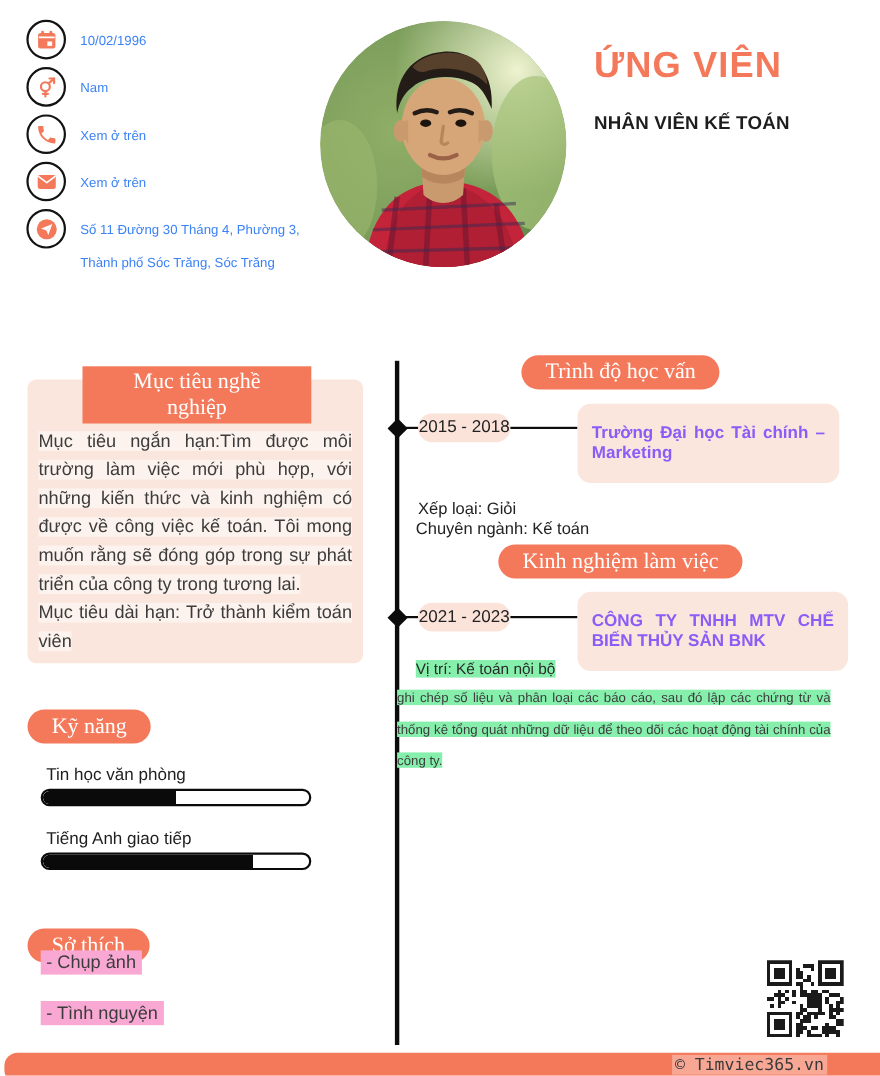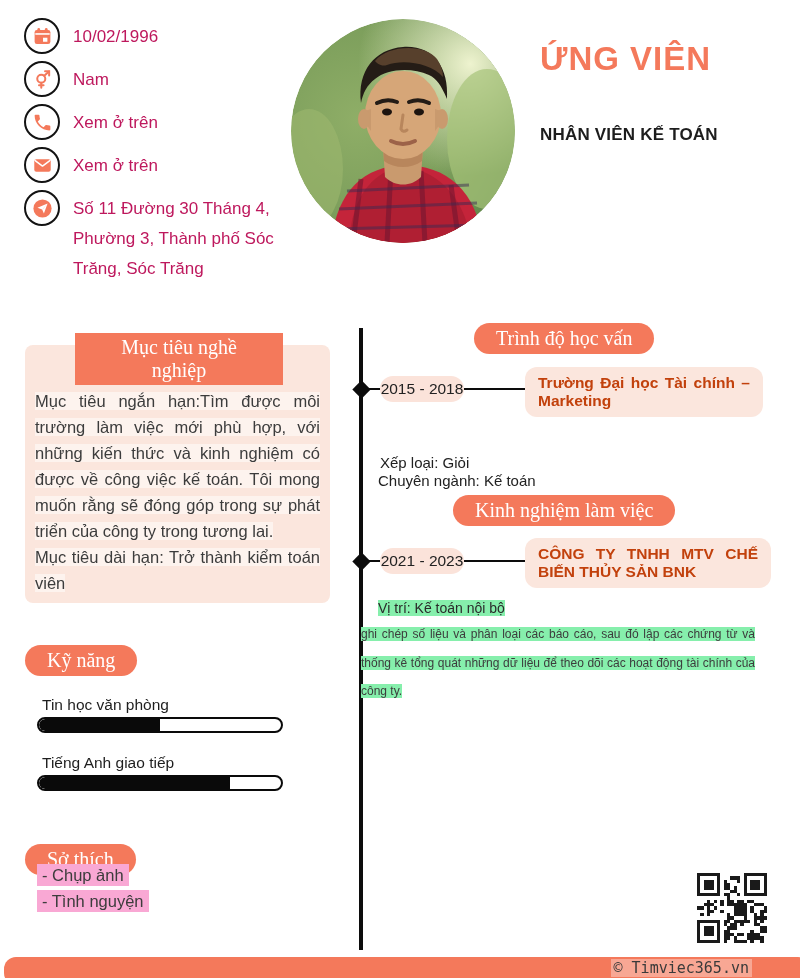--- a/index.html
+++ b/index.html
@@ -10,27 +10,27 @@
     color:#232323;
   }
   
   .contact{position:absolute;left:24px;top:18px;width:260px;}
   .contact-row{display:flex;align-items:flex-start;margin-bottom:7px;}
   .icon-circle{
     flex:0 0 36px;width:36px;height:36px;border:2.5px solid #131313;border-radius:50%;
     box-sizing:border-box;display:flex;align-items:center;justify-content:center;background:#fff;
   }
   .icon-circle svg{width:21px;height:21px;}
-  .contact-text{margin-left:13px;font-size:17px;line-height:30px;padding-top:4px;color:#be185d;}
+  .contact-text{margin-left:13px;font-size:12px;line-height:30px;padding-top:4px;color:#3b82f6;}
   
   .photo{position:absolute;left:291px;top:19px;width:224px;height:224px;border-radius:50%;overflow:hidden;}
   .photo svg{width:100%;height:100%;display:block;}
   
   .name{position:absolute;left:540px;top:40px;font-size:33px;font-weight:bold;letter-spacing:1px;color:#F4795B;}
-  .job-title{position:absolute;left:540px;top:102px;font-size:17px;font-weight:bold;letter-spacing:.2px;color:#1d1d1d;margin-top:23px;}
+  .job-title{position:absolute;left:540px;top:102px;font-size:17px;font-weight:bold;letter-spacing:.2px;color:#1d1d1d;}
   
   .pill{
     background:#F4795B;color:#fff;font-family:"Liberation Serif","DejaVu Serif",serif;
     font-size:20px;text-align:center;display:inline-block;
   }
   .pill.round{border-radius:16px;padding:4px 22px;}
   .pill.rect{border-radius:0;padding:3px 24px;}
   
   .objective-panel{
     position:absolute;left:25px;top:345px;width:305px;height:258px;
@@ -59,22 +59,22 @@
   .diamond{position:absolute;width:13px;height:13px;background:#0c0c0c;transform:rotate(45deg);}
   .section-pill-edu{position:absolute;left:474px;top:323px;}
   .section-pill-exp{position:absolute;left:453px;top:495px;}
   .date-pill{
     position:absolute;left:380px;width:84px;background:#FBE3DA;border-radius:13px;
     font-size:15.5px;color:#222;text-align:center;padding:4px 0;
   }
   .connector{position:absolute;height:2px;background:#0c0c0c;}
   .entry-box{
     position:absolute;left:525px;background:#FBE6DD;border-radius:12px;
-    font-size:15.5px;font-weight:bold;color:#c2410c;text-align:justify;
-    padding:7px 13px;box-sizing:border-box;
+    font-size:15.5px;font-weight:bold;color:#8b5cf6;text-align:justify;
+    padding:18px 13px;box-sizing:border-box;
   }
   .meta-line{position:absolute;left:378px;font-size:15px;color:#222;}
   .position-line{position:absolute;left:378px;font-size:14px;color:#2a2a2a;}
   .position-line .hl,.exp-desc .hl{background:#86efac;-webkit-box-decoration-break:clone;box-decoration-break:clone;}
   .exp-desc{
     position:absolute;left:361px;top:620px;width:394px;
     font-size:12px;line-height:28.5px;text-align:justify;color:#3c3c3c;
   }
   
   .qr{position:absolute;left:697px;top:873px;width:70px;height:70px;}
@@ -224,21 +224,21 @@
   <div class="skill-bar" style="left:37px;top:717px;">
     <div class="skill-fill" style="width: 50%;"></div>
   </div>
   <div class="skill-label" style="left:42px;top:754px;">Tiếng Anh giao tiếp</div>
   <div class="skill-bar" style="left:37px;top:775px;">
     <div class="skill-fill" style="width: 79%;"></div>
   </div>
 
   <div class="pill round hobbies-heading">Sở thích</div>
   <div class="hobby-item" style="top:866px;"><span class="hl">- Chụp ảnh</span></div>
-  <div class="hobby-item" style="top:892px;"><span class="hl">- Tình nguyện</span></div>
+  <div class="hobby-item" style="top:912px;"><span class="hl">- Tình nguyện</span></div>
 
   <div class="timeline-line"></div>
 
   <div class="pill round section-pill-edu">Trình độ học vấn</div>
   <div class="diamond" style="left:355px;top:383px;"></div>
   <div class="connector" style="left:362px;top:388px;width:18px;"></div>
   <div class="date-pill" style="top:376px;">2015 - 2018</div>
   <div class="connector" style="left:464px;top:388px;width:61px;"></div>
   <div class="entry-box" style="top:367px;width:238px;">Trường Đại học Tài chính – Marketing</div>
   <div class="meta-line" style="top:428px;margin-top:44px;">Chuyên ngành: Kế toán</div>

